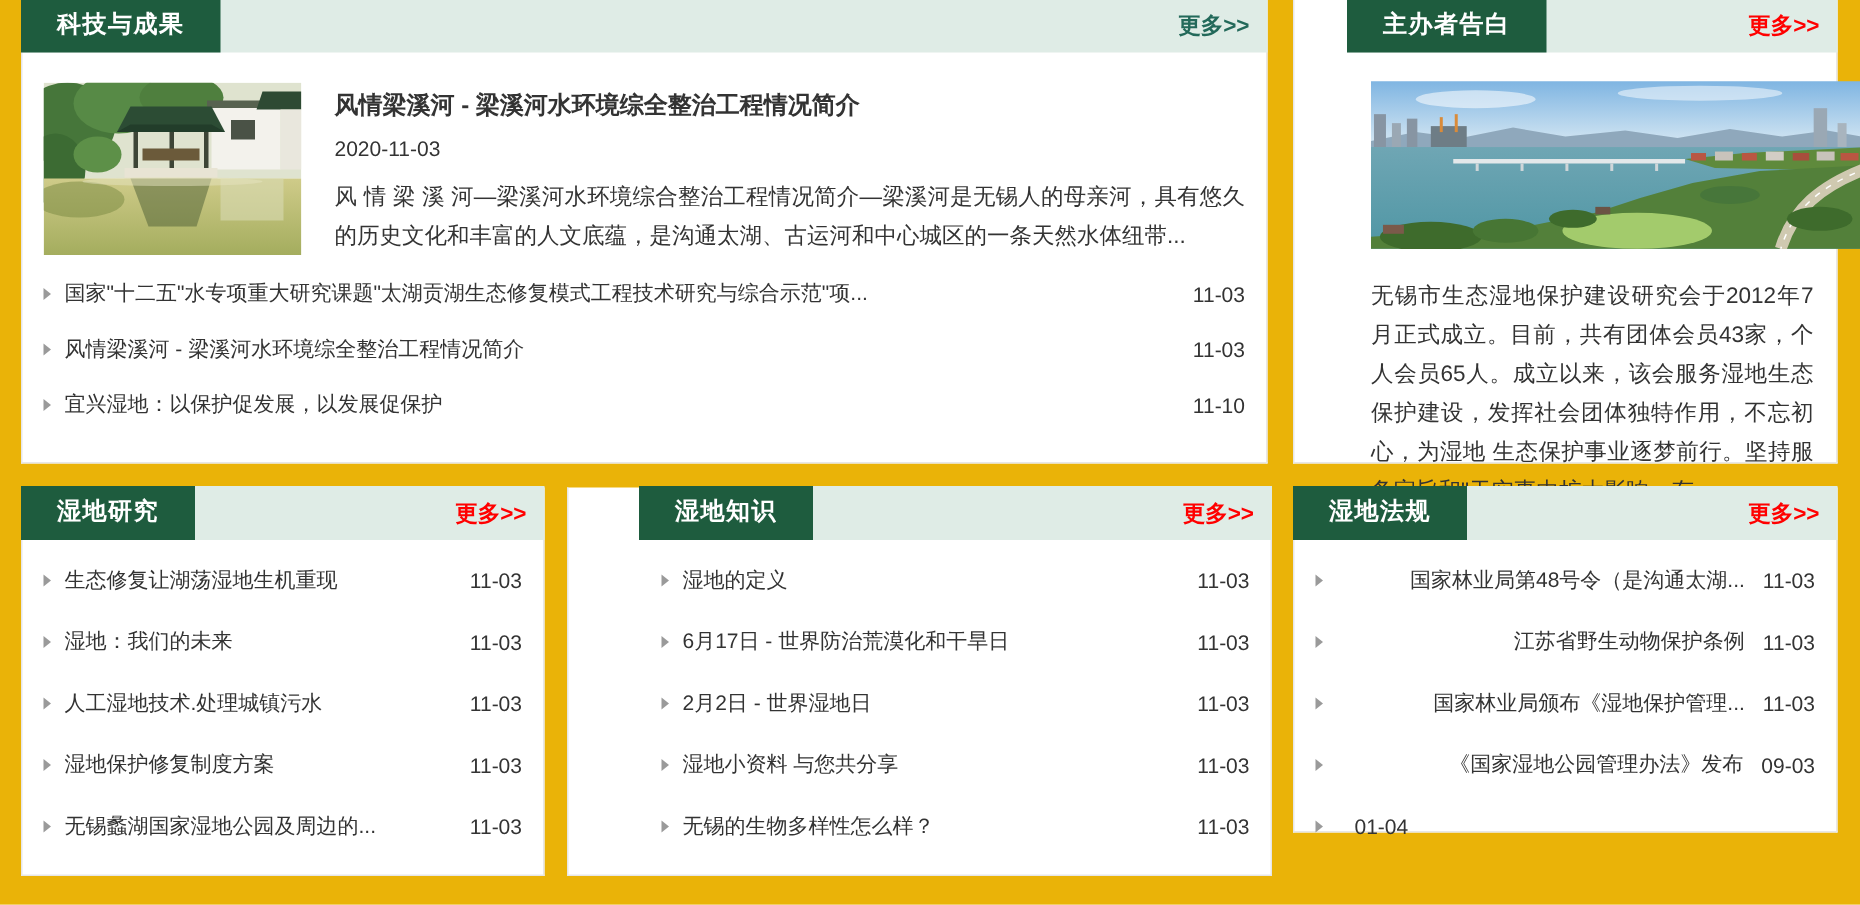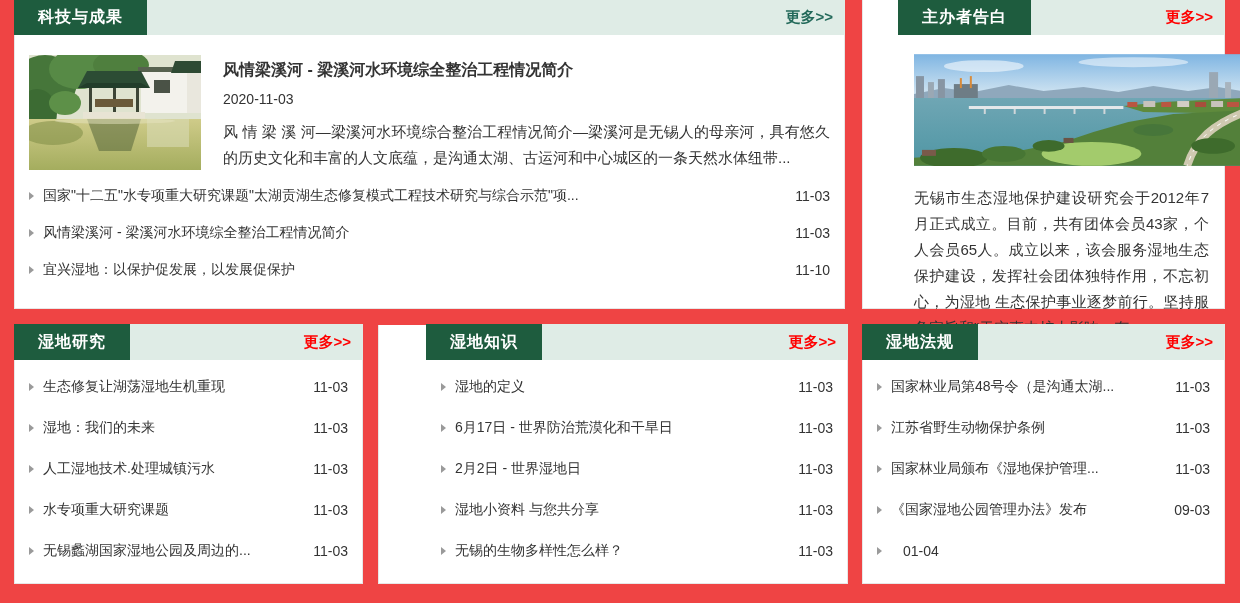--- a/index.html
+++ b/index.html
@@ -1,32 +1,32 @@
 <!DOCTYPE html>
 <html lang="zh" style="--tab: #1e5c3e; --strip: #dfece6; --more-red: #ff0000; --more-green: #23695a;"><head>
 <meta charset="utf-8">
 <style>
   * { margin:0; padding:0; box-sizing:border-box; }
   body { background:#fff; font-family:"Liberation Sans", sans-serif; }
-  .page { position:relative; width:1240px; height:603px; background:#ef4444; overflow:hidden; }
+  .page { position:relative; width:1240px; height:603px; background:#eab308; overflow:hidden; }
 
   .panel { position:absolute; background:#fff; border:1px solid #e7e7e7; border-top:none; }
   .panel-header { display:flex; align-items:stretch; height:36px; background:var(--strip,#dfece6); margin:-1px -1px 0 -1px; }
   .panel-tab { background:var(--tab,#1e5c3e); color:#fff; font-size:16px; font-weight:bold;
                line-height:36px; padding:0 24px; letter-spacing:1px; }
   .more-link { margin-left:auto; align-self:center; margin-right:12px; font-size:15px; font-weight:bold;
                color:var(--more-red,#ff0000); text-decoration:none; cursor:pointer; }
   .more-link.green { color:var(--more-green,#23695a); }
 
   
   #panel-tech        { left:14px;  top:0;     width:831px; height:309px; }
   #panel-organizer   { left:862px; top:0;     width:363px; height:309px;padding-left:36px; }
   #panel-research    { left:14px;  top:325px; width:349px; height:259px; }
   #panel-knowledge   { left:378px; top:325px; width:470px; height:259px;padding-left:48px; }
-  #panel-regulations { left:862px; top:325px; width:363px; height:259px; }
+  #panel-regulations { left:862px; top:325px; width:363px; height:230px;text-align:right; }
 
   
   .featured { display:flex; padding:20px 14px 0 14px; }
   .featured-img { flex:0 0 172px; width:172px; height:115px; overflow:hidden; cursor:pointer; }
   .featured-text { flex:1; margin-left:22px; min-width:0; }
   .f-title { font-size:16px; font-weight:bold; color:#333; margin:5px 0 10px; cursor:pointer; }
   .f-date  { font-size:14px; color:#333; margin-bottom:12px; }
   .f-summary { font-size:15px; color:#333; line-height:26px; text-align:justify; }
 
   
@@ -190,21 +190,21 @@
         <span class="row-text">湿地：我们的未来</span>
         <span class="row-date">11-03</span>
       </div>
       <div class="news-row">
         <span class="arrow-icon"></span>
         <span class="row-text">人工湿地技术.处理城镇污水</span>
         <span class="row-date">11-03</span>
       </div>
       <div class="news-row">
         <span class="arrow-icon"></span>
-        <span class="row-text">水专项重大研究课题</span>
+        <span class="row-text">湿地保护修复制度方案</span>
         <span class="row-date">11-03</span>
       </div>
       <div class="news-row">
         <span class="arrow-icon"></span>
         <span class="row-text">无锡蠡湖国家湿地公园及周边的...</span>
         <span class="row-date">11-03</span>
       </div>
     </div>
   </section>
 

